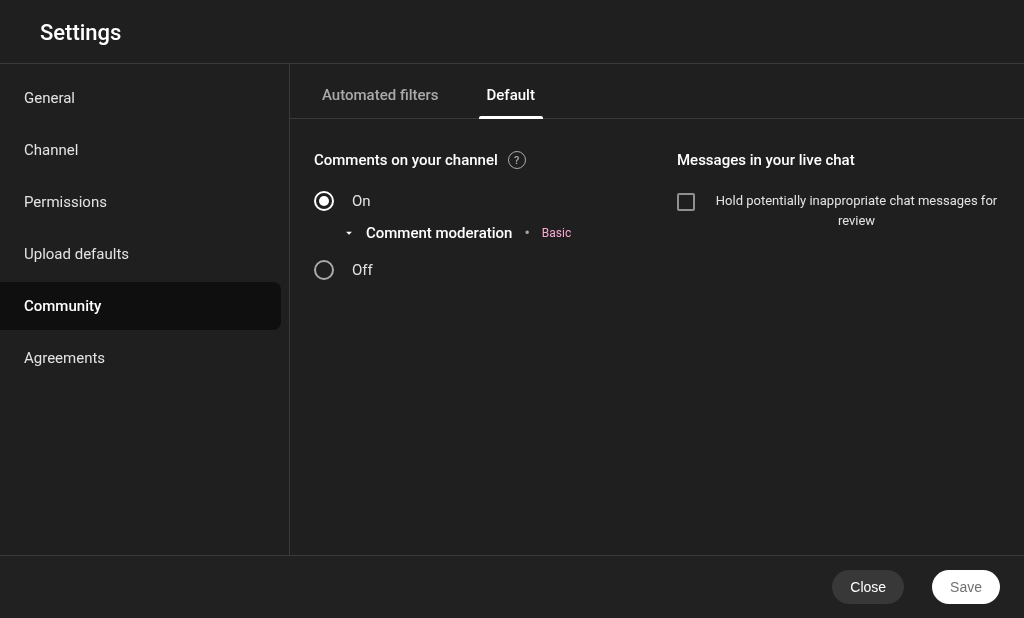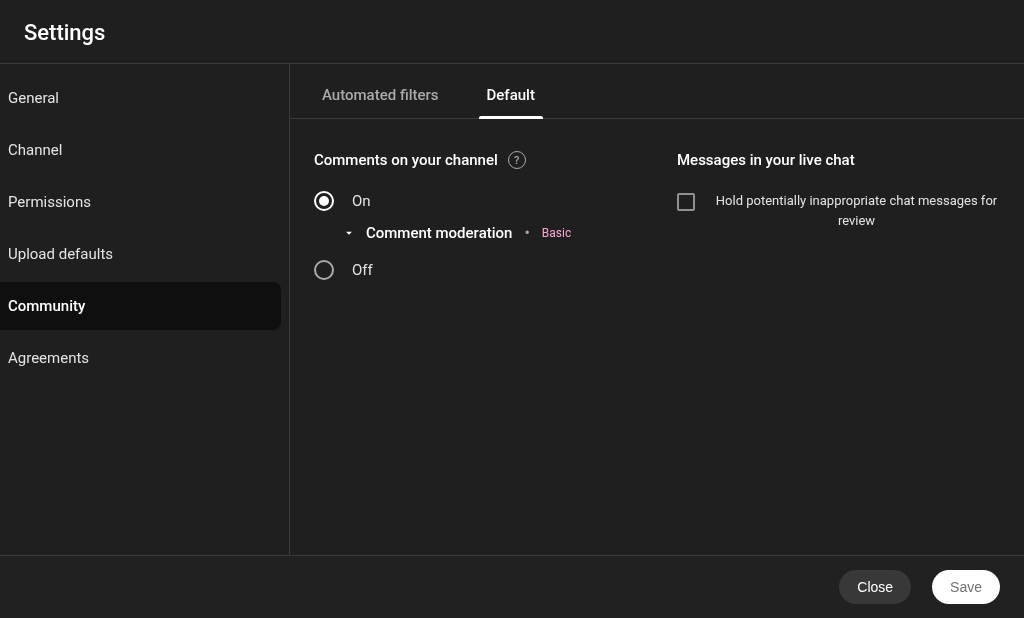--- a/index.html
+++ b/index.html
@@ -17,33 +17,34 @@
       height: 100%;
     }
     .header {
       padding: 20px 24px 18px;
       border-bottom: 1px solid #3a3a3a;
     }
     .header-title {
       font-size: 22px;
       font-weight: 500;
       color: #fff;
+      margin-left: 16px;
     }
     .body {
       display: flex;
       flex: 1;
       overflow: hidden;
     }
     .sidebar {
       width: 290px;
       border-right: 1px solid #3a3a3a;
       padding-top: 10px;
     }
     .sidebar-item {
-      padding: 15px 8px;
+      padding: 15px 24px;
       font-size: 15px;
       color: #e3e3e3;
       cursor: pointer;
       margin: 0 8px 4px 0;
       border-radius: 0 8px 8px 0;
     }
     .sidebar-item.active {
       background: #0f0f0f;
       color: #fff;
       font-weight: 500;
@@ -189,21 +190,21 @@
     }
     .checkbox-label {
       font-size: 13px;
       color: #e3e3e3;
       line-height: 1.5;
     }
     .footer {
       padding: 14px 24px;
       display: flex;
       justify-content: flex-end;
-      gap: 21px;
+      gap: 28px;
       border-top: 1px solid #3a3a3a;
       background: #212121;
     }
     .btn {
       padding: 9px 18px;
       border-radius: 20px;
       font-size: 14px;
       font-weight: 500;
       border: none;
       cursor: pointer;

